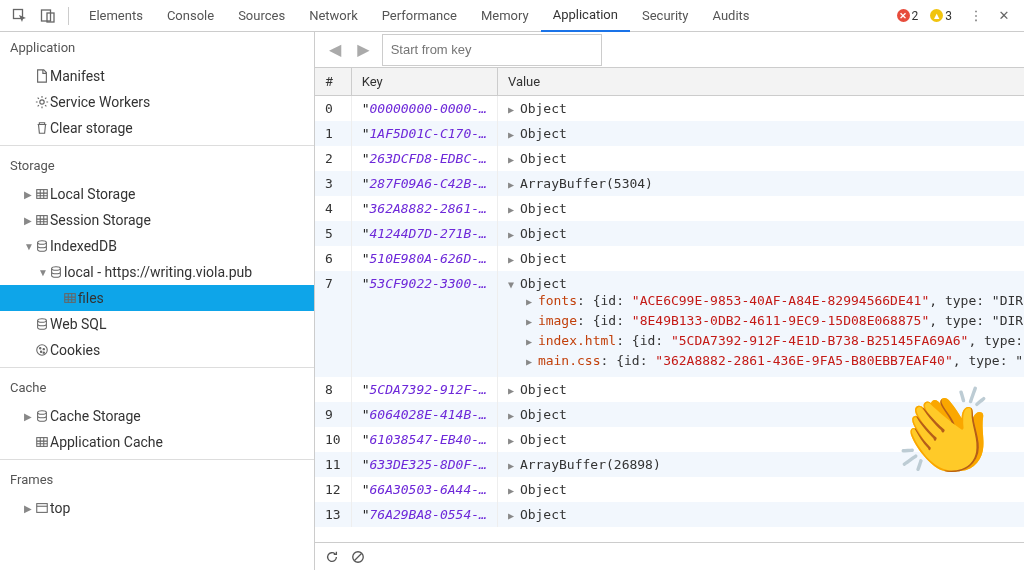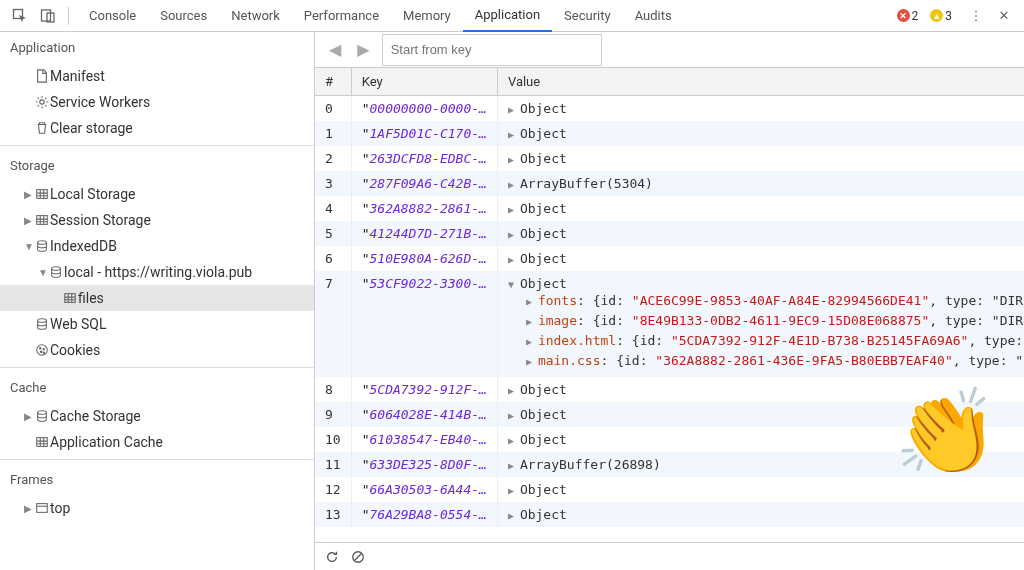--- a/index.html
+++ b/index.html
@@ -14,21 +14,21 @@
 .toolbar .error-badge { display: flex; align-items: center; gap: 2px; margin-right: 8px; font-size: 12px; }
 .toolbar .error-badge .circle { width: 13px; height: 13px; border-radius: 50%; display: flex; align-items: center; justify-content: center; color: #fff; font-size: 9px; font-weight: bold; }
 .toolbar .error-badge .circle.red { background: #e74c3c; }
 .toolbar .error-badge .circle.yellow { background: #f1c40f; }
 
 .main { display: flex; height: calc(100% - 32px); }
 
 .sidebar { width: 315px; border-right: 1px solid #ccc; overflow-y: auto; background: #fff; }
 .sidebar .section-header { padding: 8px 10px; color: #555; font-size: 13px; }
 .sidebar .item { display: flex; align-items: center; padding: 5px 10px; cursor: pointer; color: #333; font-size: 14px; }
-.sidebar .item.selected { background: #e5e5e5; }
+.sidebar .item.selected { background: #0ea5e9; }
 .sidebar .item .indent1 { width: 14px; }
 .sidebar .item .indent2 { width: 28px; }
 .sidebar .item .indent3 { width: 42px; }
 .sidebar .item .twisty { width: 10px; color: #888; font-size: 10px; }
 .sidebar .item .icon { width: 16px; height: 16px; display: flex; align-items: center; justify-content: center; color: #666; }
 .sidebar hr { border: none; border-top: 1px solid #ddd; margin: 4px 0; }
 
 .content { flex: 1; display: flex; flex-direction: column; overflow: hidden; }
 .content-toolbar { height: 36px; display: flex; align-items: center; padding: 0 10px; gap: 8px; border-bottom: 1px solid #ccc; }
 .content-toolbar .nav-btn { color: #aaa; font-size: 16px; cursor: pointer; padding: 0 4px; }
@@ -66,20 +66,21 @@
       </svg>
   </div>
   <div class="icon-btn">
     <svg width="16" height="16" viewBox="0 0 16 16" fill="none" stroke="currentColor" stroke-width="1.3">
         <rect x="1.5" y="2" width="9" height="11"></rect>
         <rect x="7" y="5" width="7" height="9"></rect>
       </svg>
   </div>
   <div class="divider"></div>
   <div id="tabs-host" style="display: flex;">
+      <div class="tab">Elements</div>
       <div class="tab">Console</div>
       <div class="tab">Sources</div>
       <div class="tab">Network</div>
       <div class="tab">Performance</div>
       <div class="tab">Memory</div>
       <div class="tab active">Application</div>
       <div class="tab">Security</div>
       <div class="tab">Audits</div>
     </div>
   <div class="spacer"></div>

